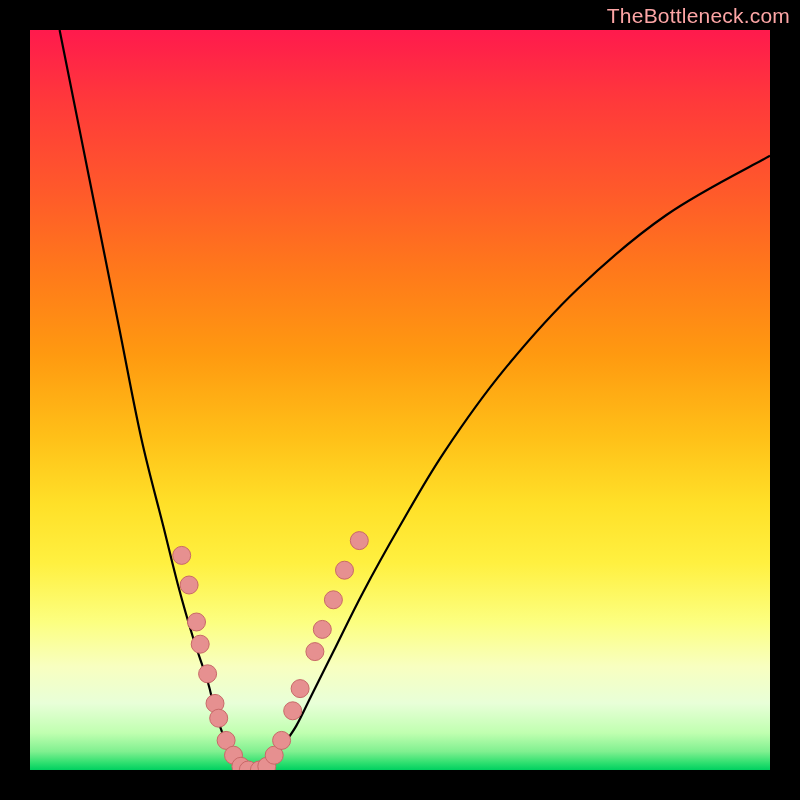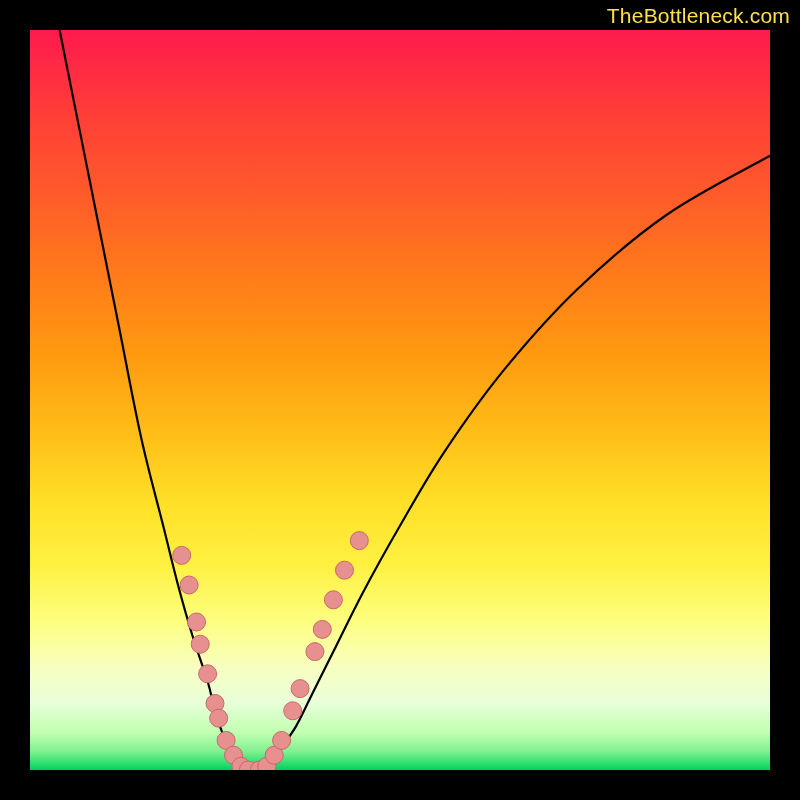--- a/index.html
+++ b/index.html
@@ -47,21 +47,21 @@
     position: absolute;
     left: 0;
     top: 0;
     width: 740px;
     height: 740px;
   }
   .watermark {
     position: absolute;
     top: 4px;
     right: 10px;
-    color: #fde047;
+    color: #fca5a5;
     font-size: 21px;
     letter-spacing: 0.2px;
     font-weight: 400;
   }
 </style>
 </head>
 <body>
 
 <div class="frame">
 

